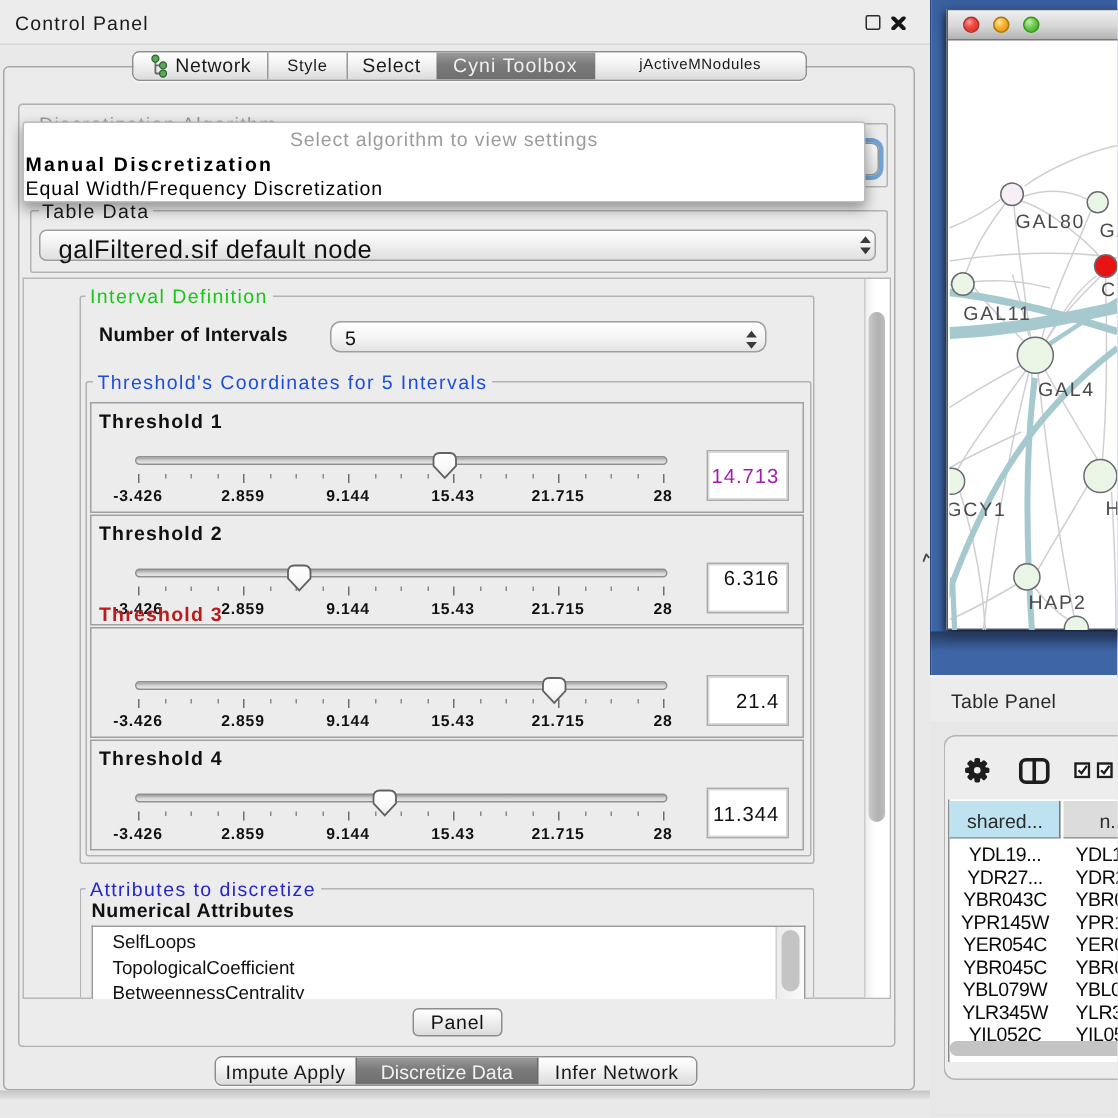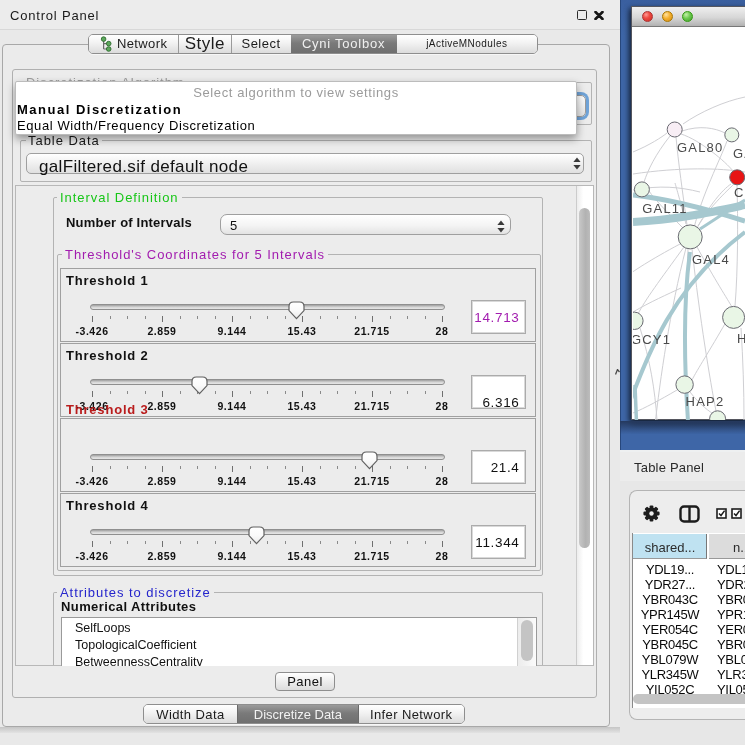--- a/index.html
+++ b/index.html
@@ -48,21 +48,21 @@
 
 <div class="abs" style="left:66px;top:215px;font-size:13px;font-weight:bold;letter-spacing:0.2px;color:#111;">Number of Intervals</div>
 <div class="abs" style="left:220px;top:214px;width:291px;height:21px;border-radius:7px;background:linear-gradient(#ffffff,#f4f4f4 55%,#e3e3e3);border:1px solid #9f9f9f;"></div>
 <div class="abs" style="left:230px;top:218px;font-size:13px;color:#111;">5</div>
 <svg class="abs" style="left:497px;top:220px;" width="8" height="13">
     <path d="M4,0.5 L7.6,5 L0.4,5 Z" fill="#3a3a3a"></path>
     <path d="M4,12.5 L7.6,8 L0.4,8 Z" fill="#3a3a3a"></path>
   </svg>
 
 <div class="abs" style="left:57px;top:254px;width:484px;height:317px;border:1px solid #b3b3b3;border-radius:2px;"></div>
-<div class="grouplabel" style="left:62px;top:247px;color:#a21caf;">Threshold's Coordinates for 5 Intervals</div>
+<div class="grouplabel" style="left:62px;top:247px;color:#1d4ed8;">Threshold's Coordinates for 5 Intervals</div>
 
 <div class="abs" style="left:60px;top:267.5px;width:476px;height:74px;border:1px solid #a0a0a0;background:#ececec;"></div>
 <div class="abs" style="left:66px;top:272.5px;font-size:13px;font-weight:bold;letter-spacing:0.8px;color:#111;">Threshold 1</div>
 <div class="abs" style="left:90px;top:304.0px;width:355px;height:6px;border-radius:3px;background:linear-gradient(#9e9e9e,#d6d6d6 55%,#e6e6e6);border:1px solid #8f8f8f;"></div>
 <div class="abs" style="left:92.00px;top:315.5px;width:1px;height:6px;background:#6f6f6f;"></div>
 <div class="abs" style="left:109.50px;top:315.5px;width:1px;height:3.5px;background:#8a8a8a;"></div>
 <div class="abs" style="left:127.00px;top:315.5px;width:1px;height:3.5px;background:#8a8a8a;"></div>
 <div class="abs" style="left:144.50px;top:315.5px;width:1px;height:3.5px;background:#8a8a8a;"></div>
 <div class="abs" style="left:162.00px;top:315.5px;width:1px;height:6px;background:#6f6f6f;"></div>
 <div class="abs" style="left:179.50px;top:315.5px;width:1px;height:3.5px;background:#8a8a8a;"></div>
@@ -133,21 +133,21 @@
     <defs>
       <linearGradient id="thg1" x1="0" y1="0" x2="0" y2="1">
         <stop offset="0" stop-color="#ffffff"></stop>
         <stop offset="0.5" stop-color="#fafafa"></stop>
         <stop offset="1" stop-color="#ebebeb"></stop>
       </linearGradient>
     </defs>
     <path d="M1,5.4 Q1,1 5.4,1 L11.6,1 Q16,1 16,5.4 L16,9.6 L8.5,17.6 L1,9.6 Z" fill="url(#thg1)" stroke="#616161" stroke-width="1.2"></path>
   </svg>
 <div class="abs" style="left:470.5px;top:375.0px;width:55px;height:34px;background:#ffffff;border:1px solid #ababab;box-shadow:inset 0 0 0 1px #d9d9d9;"></div>
-<div class="abs" style="left:470.5px;top:395px;width:49px;text-align:right;font-size:13.5px;letter-spacing:0.65px;color:#111;">6.316</div>
+<div class="abs" style="left:470.5px;top:378px;width:49px;text-align:right;font-size:13.5px;letter-spacing:0.65px;color:#111;">6.316</div>
 <div class="abs" style="left:60px;top:417.5px;width:476px;height:74px;border:1px solid #a0a0a0;background:#ececec;"></div>
 <div class="abs" style="left:66px;top:402px;font-size:13px;font-weight:bold;letter-spacing:0.8px;color:#b91c1c;">Threshold 3</div>
 <div class="abs" style="left:90px;top:454.0px;width:355px;height:6px;border-radius:3px;background:linear-gradient(#9e9e9e,#d6d6d6 55%,#e6e6e6);border:1px solid #8f8f8f;"></div>
 <div class="abs" style="left:92.00px;top:465.5px;width:1px;height:6px;background:#6f6f6f;"></div>
 <div class="abs" style="left:109.50px;top:465.5px;width:1px;height:3.5px;background:#8a8a8a;"></div>
 <div class="abs" style="left:127.00px;top:465.5px;width:1px;height:3.5px;background:#8a8a8a;"></div>
 <div class="abs" style="left:144.50px;top:465.5px;width:1px;height:3.5px;background:#8a8a8a;"></div>
 <div class="abs" style="left:162.00px;top:465.5px;width:1px;height:6px;background:#6f6f6f;"></div>
 <div class="abs" style="left:179.50px;top:465.5px;width:1px;height:3.5px;background:#8a8a8a;"></div>
 <div class="abs" style="left:197.00px;top:465.5px;width:1px;height:3.5px;background:#8a8a8a;"></div>
@@ -247,28 +247,28 @@
 
 <div class="abs" style="left:0;top:727px;width:620px;height:6px;background:linear-gradient(#c5c5c5,#e3e3e3);"></div>
 
 <div class="abs" style="left:88px;top:33.5px;width:450.0px;height:20px;border:1px solid #8e8e8e;border-radius:5px;overflow:hidden;display:flex;box-shadow:0 1px 0 rgba(255,255,255,0.6);">
     <div style="width:89.7px;height:100%;background:linear-gradient(#ffffff,#f2f2f2 45%,#dcdcdc);color:#1b1b1b;font-size:13px;display:flex;align-items:center;justify-content:center;letter-spacing:0.4px;"><svg width="12" height="17" viewBox="0 0 12 17" style="margin-right:5px;">
         <path d="M3.6,5 L3.6,14 M3.6,8.6 L8.6,8.6 M3.6,14 L8.6,14" stroke="#6a6a6a" stroke-width="1.2" fill="none"></path>
         <circle cx="3.6" cy="4.1" r="2.3" fill="#5ca85c" stroke="#2e6b2e" stroke-width="0.9"></circle>
         <circle cx="8.7" cy="8.6" r="2.3" fill="#5ca85c" stroke="#2e6b2e" stroke-width="0.9"></circle>
         <circle cx="8.7" cy="14" r="2.3" fill="#5ca85c" stroke="#2e6b2e" stroke-width="0.9"></circle>
       </svg>Network</div>
-    <div style="width:52.5px;height:100%;border-left:1px solid #9a9a9a;background:linear-gradient(#ffffff,#f2f2f2 45%,#dcdcdc);color:#1b1b1b;font-size:17px;letter-spacing:0.5px;display:flex;align-items:center;justify-content:center;">Style</div>
+    <div style="width:52.5px;height:100%;border-left:1px solid #9a9a9a;background:linear-gradient(#ffffff,#f2f2f2 45%,#dcdcdc);color:#1b1b1b;font-size:11px;letter-spacing:0.5px;display:flex;align-items:center;justify-content:center;">Style</div>
     <div style="width:60.2px;height:100%;border-left:1px solid #9a9a9a;background:linear-gradient(#ffffff,#f2f2f2 45%,#dcdcdc);color:#1b1b1b;font-size:13px;letter-spacing:0.5px;display:flex;align-items:center;justify-content:center;">Select</div>
     <div style="width:106.6px;height:100%;background:linear-gradient(#9b9b9b,#7a7a7a 45%,#6f6f6f);color:#f0f0f0;font-size:13px;letter-spacing:0.75px;display:flex;align-items:center;justify-content:center;">Cyni Toolbox</div>
     <div style="width:141px;height:100%;background:linear-gradient(#ffffff,#f2f2f2 45%,#dcdcdc);color:#1b1b1b;font-size:10px;letter-spacing:0.45px;display:flex;align-items:center;justify-content:center;">jActiveMNodules</div>
   </div>
 
 <div class="abs" style="left:142.7px;top:703.8px;width:322.0px;height:20.5px;border:1px solid #8e8e8e;border-radius:5px;overflow:hidden;display:flex;box-shadow:0 1px 0 rgba(255,255,255,0.6);">
-    <div style="width:94px;height:100%;background:linear-gradient(#ffffff,#f2f2f2 45%,#dcdcdc);color:#1b1b1b;font-size:13px;letter-spacing:0.4px;display:flex;align-items:center;justify-content:center;">Width Data</div>
+    <div style="width:94px;height:100%;background:linear-gradient(#ffffff,#f2f2f2 45%,#dcdcdc);color:#1b1b1b;font-size:13px;letter-spacing:0.4px;display:flex;align-items:center;justify-content:center;">Impute Apply</div>
     <div style="width:121.3px;height:100%;border-left:1px solid #6a6a6a;background:linear-gradient(#9b9b9b,#7a7a7a 45%,#6f6f6f);color:#f2f2f2;font-size:13px;display:flex;align-items:center;justify-content:center;">Discretize Data</div>
     <div style="width:106.7px;height:100%;border-left:1px solid #6a6a6a;background:linear-gradient(#ffffff,#f2f2f2 45%,#dcdcdc);color:#1b1b1b;font-size:13px;letter-spacing:0.4px;display:flex;align-items:center;justify-content:center;">Infer Network</div>
   </div>
 
 <div class="abs" style="left:620px;top:0;width:125px;height:452px;background:linear-gradient(180deg,#3a5f9f 0%,#3e66a7 8%,#3e66a7 100%);border-left:1px solid #27477c;"></div>
 
 <div class="abs" style="left:631px;top:6px;width:117px;height:414px;background:#ffffff;border:1px solid #55565e;box-shadow:-2px 2px 5px rgba(0,0,0,0.45), 0 4px 7px rgba(0,0,0,0.5);"></div>
 <div class="abs" style="left:632px;top:7px;width:115px;height:20px;background:linear-gradient(#efefef,#d7d7d7 55%,#b2b2b2);border-bottom:1px solid #787878;"></div>
 <div class="abs" style="left:641.5px;top:11px;width:11px;height:11px;border-radius:50%;background:radial-gradient(circle at 35% 30%, #ff9a94 0%, #ee4b42 40%, #cc2a22 100%);border:0.5px solid #a33;"></div>
 <div class="abs" style="left:661.5px;top:11px;width:11px;height:11px;border-radius:50%;background:radial-gradient(circle at 35% 30%, #ffe2a0 0%, #f5b02e 45%, #d08a14 100%);border:0.5px solid #a70;"></div>

